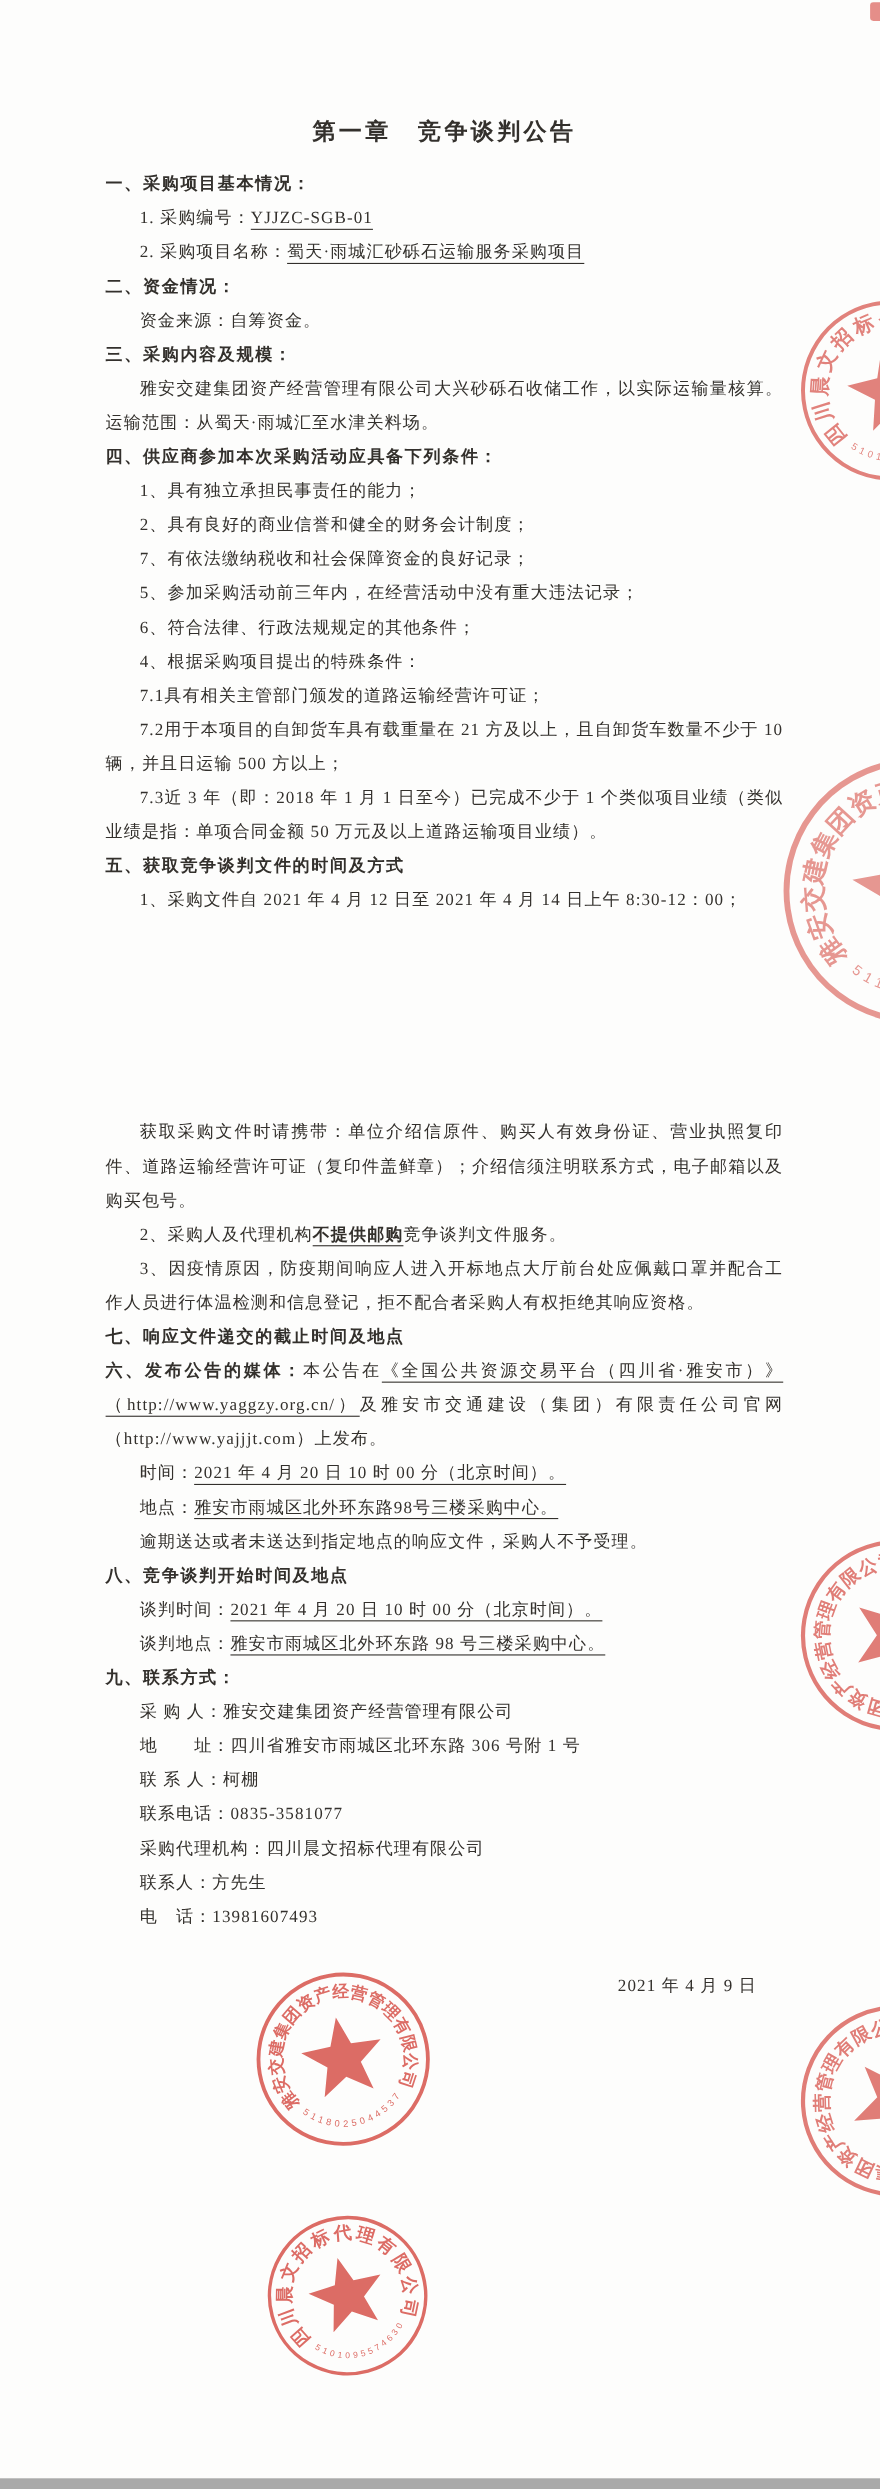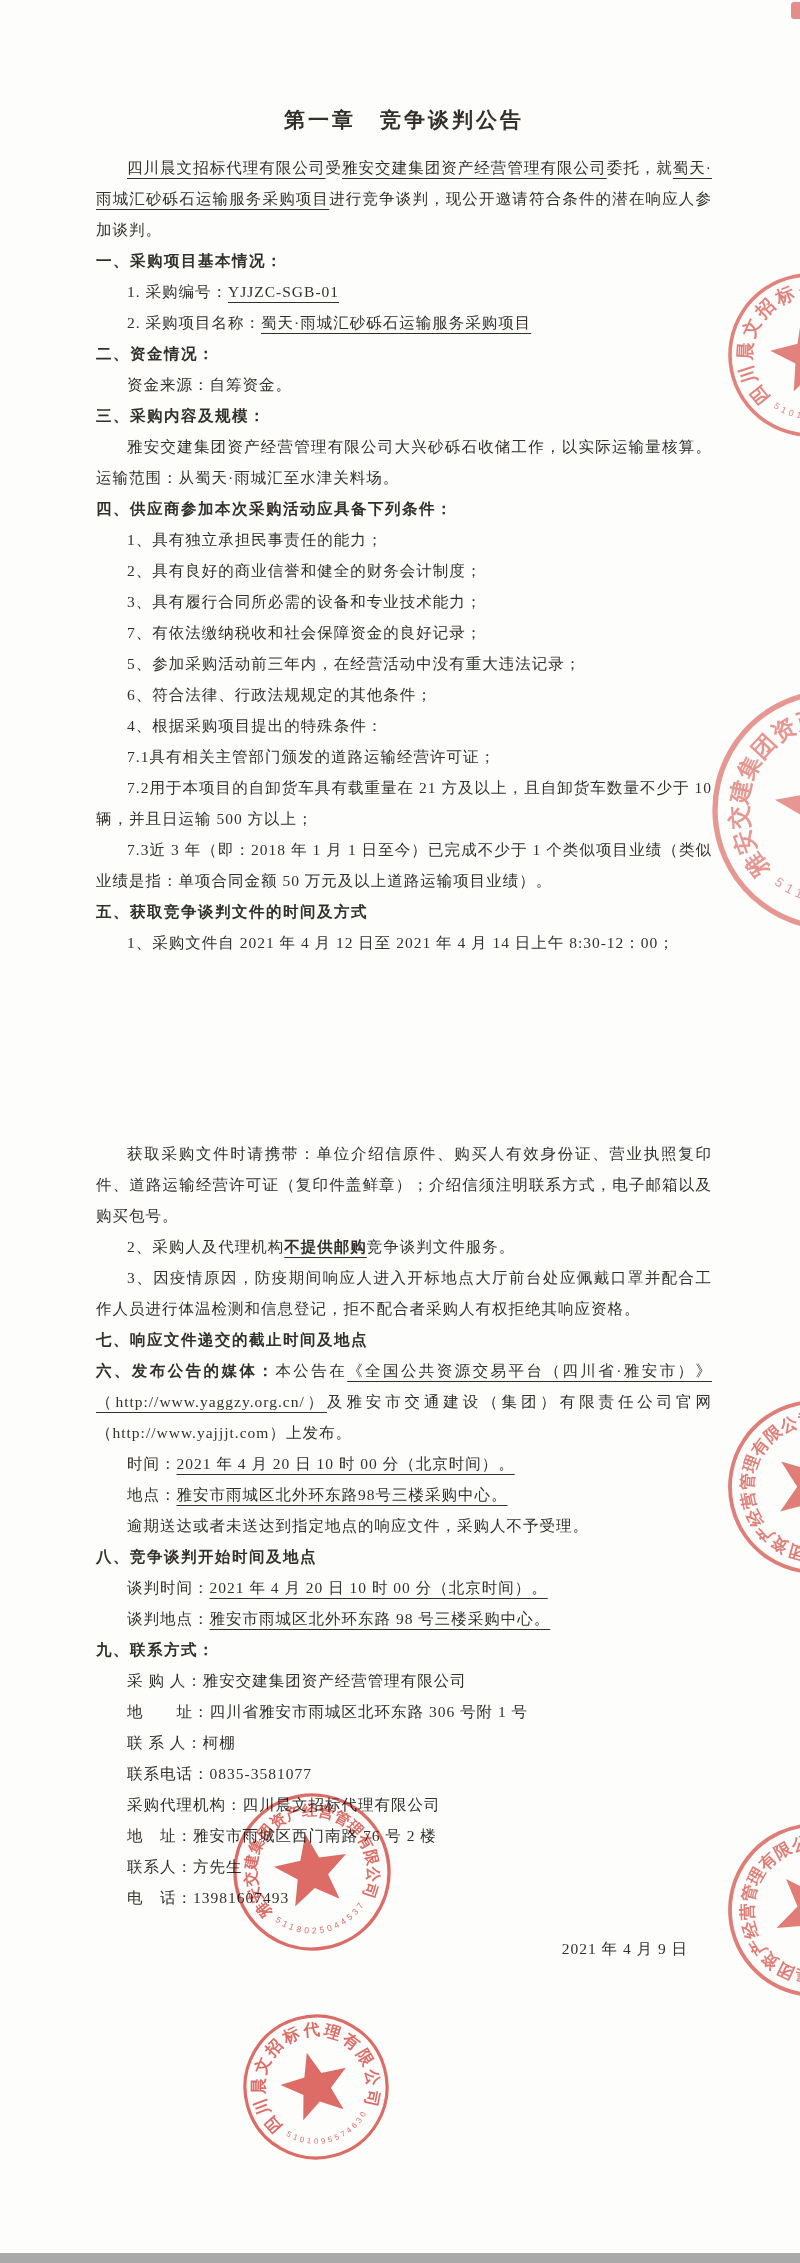--- a/index.html
+++ b/index.html
@@ -15,53 +15,51 @@
   }
   .doc-title{
     text-align:center;font-size:21px;font-weight:bold;letter-spacing:3px;
     font-family:"Liberation Sans",sans-serif;
     margin:4px 0 16px 0;line-height:32px;
   }
   .blk{text-align:justify;margin:0;}
   .heading{font-weight:bold;font-family:"Liberation Sans",sans-serif;letter-spacing:1.5px;}
   .para{text-indent:2em;}
   .flush{text-indent:0;}
-  .date{text-align:right;padding-right:24px;margin-top:20px;}
+  .date{text-align:right;padding-right:24px;margin-top:32px;}
   .u{text-decoration:underline;text-underline-offset:5px;text-decoration-thickness:1px;}
   .b{font-weight:bold;font-family:"Liberation Sans",sans-serif;margin-top:29px;}
   .stamps-layer{position:absolute;left:0;top:0;width:100%;height:100%;pointer-events:none;}
   .stamps-layer text{font-family:"Liberation Sans",sans-serif;}
   .bottom-edge{
     position:absolute;left:0;bottom:0;width:100%;height:10px;
     background:var(--edge,#a9a9a9);
   }
   .corner-mark{
     position:absolute;right:-3px;top:2px;width:12px;height:17px;border-radius:3px;
     background:var(--stamp,#d9534b);opacity:.65;
   }
 </style>
 </head>
 <body>
 
 <div class="page" style="--paper: #fdfdfc; --ink: #33302c; --stamp: #d9534b; --edge: #a9a9a9;">
   <div class="content">
     <div class="doc-title">第一章　竞争谈判公告</div>
     <div>
-        <div class="blk para"><span class="u">四川晨文招标代理有限公司</span><span>受</span><span class="u">雅安交建集团资产经营管理有限公司</span><span>委托，就</span><span class="u">蜀天·雨城汇砂砾石运输服务采购项目</span><span>进行竞争谈判，现公开邀请符合条件的潜在响应人参加谈判。</span></div>
         <div class="blk heading"><span>一、采购项目基本情况：</span></div>
         <div class="blk para"><span>1. 采购编号：</span><span class="u">YJJZC-SGB-01</span></div>
         <div class="blk para"><span>2. 采购项目名称：</span><span class="u">蜀天·雨城汇砂砾石运输服务采购项目</span></div>
         <div class="blk heading"><span>二、资金情况：</span></div>
         <div class="blk para"><span>资金来源：自筹资金。</span></div>
         <div class="blk heading"><span>三、采购内容及规模：</span></div>
         <div class="blk para"><span>雅安交建集团资产经营管理有限公司大兴砂砾石收储工作，以实际运输量核算。运输范围：从蜀天·雨城汇至水津关料场。</span></div>
         <div class="blk heading"><span>四、供应商参加本次采购活动应具备下列条件：</span></div>
         <div class="blk para"><span>1、具有独立承担民事责任的能力；</span></div>
         <div class="blk para"><span>2、具有良好的商业信誉和健全的财务会计制度；</span></div>
-        <div class="blk para"><span>3、具有履行合同所必需的设备和专业技术能力；</span></div>
         <div class="blk para"><span>7、有依法缴纳税收和社会保障资金的良好记录；</span></div>
         <div class="blk para"><span>5、参加采购活动前三年内，在经营活动中没有重大违法记录；</span></div>
         <div class="blk para"><span>6、符合法律、行政法规规定的其他条件；</span></div>
         <div class="blk para"><span>4、根据采购项目提出的特殊条件：</span></div>
         <div class="blk para"><span>7.1具有相关主管部门颁发的道路运输经营许可证；</span></div>
         <div class="blk para"><span>7.2用于本项目的自卸货车具有载重量在 21 方及以上，且自卸货车数量不少于 10 辆，并且日运输 500 方以上；</span></div>
         <div class="blk para"><span>7.3近 3 年（即：2018 年 1 月 1 日至今）已完成不少于 1 个类似项目业绩（类似业绩是指：单项合同金额 50 万元及以上道路运输项目业绩）。</span></div>
         <div class="blk heading"><span>五、获取竞争谈判文件的时间及方式</span></div>
         <div class="blk para"><span>1、采购文件自 2021 年 4 月 12 日至 2021 年 4 月 14 日上午 8:30-12：00；</span></div>
         <div style="height: 180px;"></div>
@@ -75,21 +73,20 @@
         <div class="blk para"><span>逾期送达或者未送达到指定地点的响应文件，采购人不予受理。</span></div>
         <div class="blk heading"><span>八、竞争谈判开始时间及地点</span></div>
         <div class="blk para"><span>谈判时间：</span><span class="u">2021 年 4 月 20 日 10 时 00 分（北京时间）。</span></div>
         <div class="blk para"><span>谈判地点：</span><span class="u">雅安市雨城区北外环东路 98 号三楼采购中心。</span></div>
         <div class="blk heading"><span>九、联系方式：</span></div>
         <div class="blk para"><span>采 购 人：雅安交建集团资产经营管理有限公司</span></div>
         <div class="blk para"><span>地　　址：四川省雅安市雨城区北环东路 306 号附 1 号</span></div>
         <div class="blk para"><span>联 系 人：柯棚</span></div>
         <div class="blk para"><span>联系电话：0835-3581077</span></div>
         <div class="blk para"><span>采购代理机构：四川晨文招标代理有限公司</span></div>
-        <div class="blk para"><span>地　址：雅安市雨城区西门南路 76 号 2 楼</span></div>
         <div class="blk para"><span>联系人：方先生</span></div>
         <div class="blk para"><span>电　话：13981607493</span></div>
         <div class="blk date"><span>2021 年 4 月 9 日</span></div>
       </div>
   </div>
   <div class="stamps-layer">
       <svg width="188" height="188" viewBox="0 0 188 188" style="position: absolute; left: 716px; top: 261px; mix-blend-mode: multiply; opacity: 0.72; pointer-events: none;">
         <g transform="rotate(-12 94 94)" fill="none">
           <defs>
             <path id="arc0" d="M 52.7 135.3 A 58.4 58.4 0 1 1 135.3 135.3"></path>

